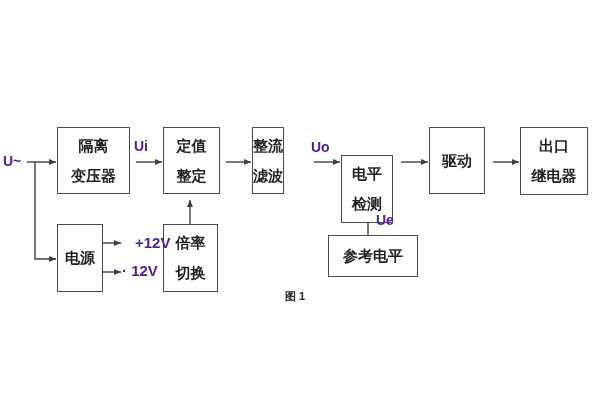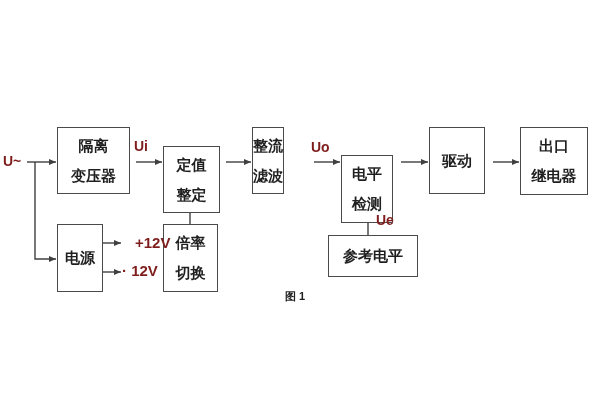--- a/index.html
+++ b/index.html
@@ -32,21 +32,21 @@
     font-size: 15px;
     font-weight: bold;
     color: #1f1f1f;
     line-height: 2.0;
     text-align: center;
     white-space: nowrap;
   }
   .lbl {
     position: absolute;
     font-weight: bold;
-    color: #7f1d1d;
+    color: #4c1d95;
     white-space: nowrap;
   }
   .lbl-sm { font-size: 14px; line-height: 15px; }
   .lbl-md { font-size: 15px; line-height: 16px; }
   .caption {
     position: absolute;
     font-size: 11px;
     font-weight: bold;
     color: #1f1f1f;
     white-space: nowrap;
@@ -84,21 +84,21 @@
     <path d="M190,224 V200" fill="none" stroke="#404040" stroke-width="1.4" marker-end="url(#ah)"></path>
 
     <path d="M368,235 V207" fill="none" stroke="#404040" stroke-width="1.4" marker-end="url(#ah)"></path>
   </svg>
 
   <div class="box" style="left:57px; top:127px; width:73px; height:67px;">
     <span>隔离</span>
     <span>变压器</span>
   </div>
 
-  <div class="box" style="left:163px; top:127px; width:57px; height:67px;margin-top:19px;">
+  <div class="box" style="left:163px; top:127px; width:57px; height:67px;">
     <span>定值</span>
     <span>整定</span>
   </div>
 
   <div class="box" style="left:252px; top:127px; width:32px; height:67px;">
     <span>整流</span>
     <span>滤波</span>
   </div>
 
   <div class="box" style="left:341px; top:127px; width:52px; height:68px;margin-top:28px;">

